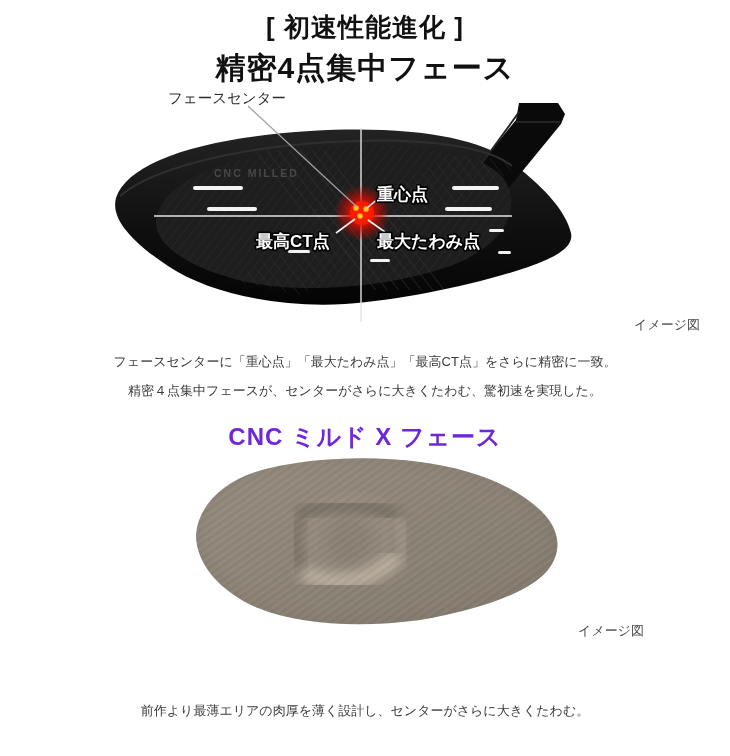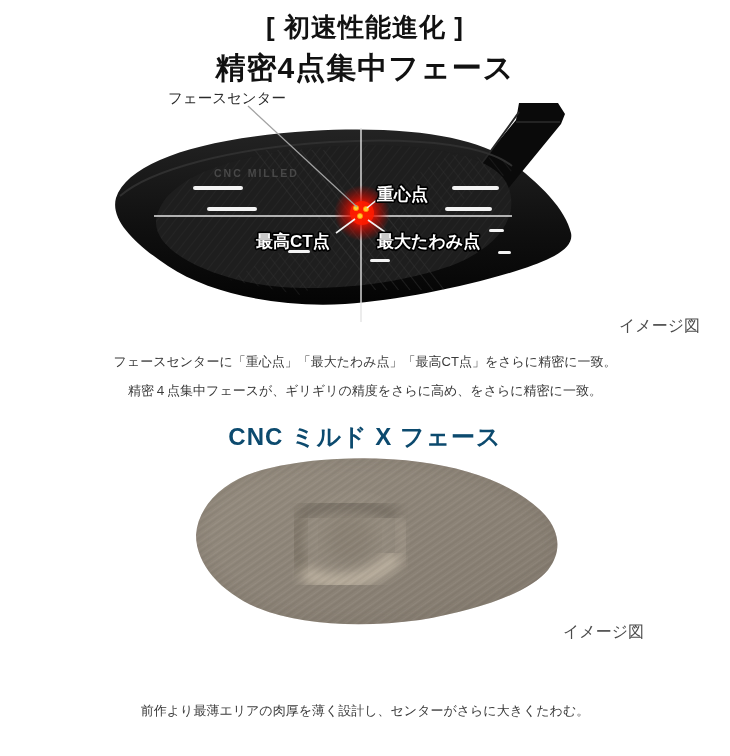--- a/index.html
+++ b/index.html
@@ -3,25 +3,25 @@
 <meta charset="utf-8">
 <style>
   html,body{margin:0;padding:0;background:#ffffff;}
   body{width:730px;height:756px;position:relative;overflow:hidden;
        font-family:"Liberation Sans","DejaVu Sans",sans-serif;color:#333;}
   .abs{position:absolute;}
   .center{left:0;width:730px;text-align:center;}
   h1,h2,h3,p{margin:0;padding:0;font-weight:bold;}
   .page-title{top:10px;font-size:26px;color:#111;letter-spacing:1px;}
   .page-subtitle{top:48px;font-size:30px;color:#111;letter-spacing:1px;}
-  .section2-heading{top:421px;font-size:24px;color:#0c4a6e;letter-spacing:1px;}
+  .section2-heading{top:421px;font-size:24px;color:#6d28d9;letter-spacing:1px;}
   .body-text{font-size:13px;font-weight:normal;color:#3a3a3a;line-height:29px;}
   .para1{top:347px;}
   .para2{top:696px;}
-  .img-note{font-size:16px;font-weight:normal;color:#4a4a4a;}
+  .img-note{font-size:13px;font-weight:normal;color:#4a4a4a;}
   .note1{top:316px;right:30px;}
   svg{display:block;}
   .fig{left:0;}
   .fig1{top:85px;}
   .fig2{top:450px;}
   .pt-label{font-weight:bold;paint-order:stroke;stroke:#000;stroke-width:3.4px;
             stroke-linejoin:round;fill:#fff;font-size:17px;}
 </style>
 </head>
 <body>
@@ -121,21 +121,21 @@
       <text x="168" y="103" font-size="14.5" fill="#2b2b2b">フェースセンター</text>
       <text x="377" y="200" class="pt-label">重心点</text>
       <text x="256" y="247" class="pt-label">最高CT点</text>
       <text x="377" y="247" class="pt-label">最大たわみ点</text>
     </svg>
     <div class="abs img-note note1" style="top:231px;right:30px;position:absolute;">イメージ図</div>
   </div>
 
   <p class="abs center body-text para1">
     <span>フェースセンターに「重心点」「最大たわみ点」「最高CT点」をさらに精密に一致。</span><br>
-    <span>精密４点集中フェースが、ギリギリの精度をさらに高め、をさらに精密に一致。</span>
+    <span>精密４点集中フェースが、センターがさらに大きくたわむ、驚初速を実現した。</span>
   </p>
 
   <h2 class="abs center section2-heading">CNC ミルド X フェース</h2>
 
   <div class="abs fig fig2">
     <svg width="730" height="185" viewBox="0 450 730 185">
       <defs>
         <linearGradient id="insertGrad" x1="0" y1="0" x2="1" y2="1">
           <stop offset="0" stop-color="#978e81"></stop>
           <stop offset="55%" stop-color="#8c8377"></stop>

